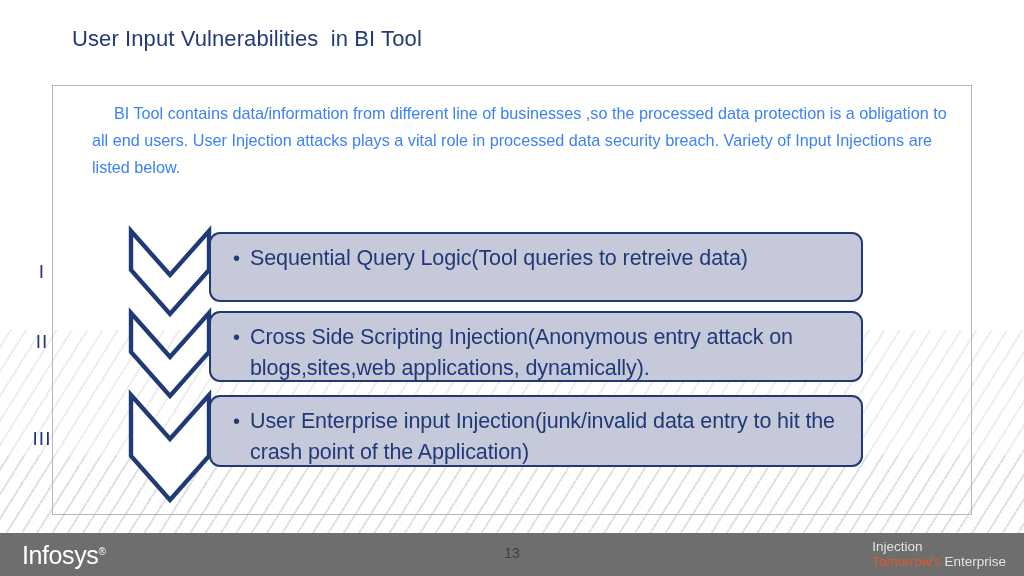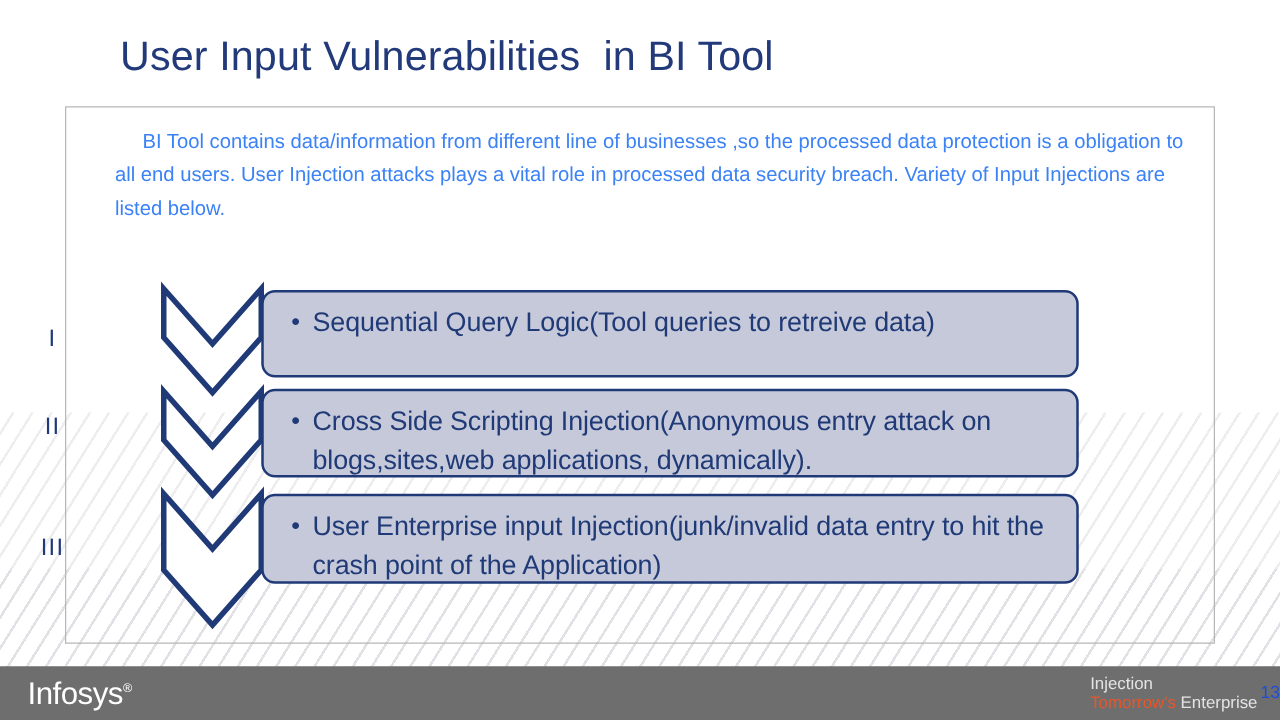--- a/index.html
+++ b/index.html
@@ -37,25 +37,24 @@
     top: 455px;
     height: 80px;
     opacity: .85;
   }
 
   
   .slide-title {
     position: absolute;
     left: 72px;
     top: 26px;
-    font-size: 33px;
+    font-size: 22px;
     color: #223a7a;
     letter-spacing: 0.1px;
     white-space: pre;
-    margin-left: 24px;
   }
 
   
   .content-frame {
     position: absolute;
     left: 52px;
     top: 85px;
     width: 920px;
     height: 430px;
     border: 1px solid #b7b7b7;
@@ -163,22 +162,22 @@
   }
   .footer-logo .reg {
     font-size: 10px;
     vertical-align: super;
   }
   .page-num {
     position: absolute;
     left: 0;
     top: 545px;
     width: 1024px;
-    text-align: right;
-    color: #1d4ed8;
+    text-align: center;
+    color: #404040;
     font-size: 14px;
   }
   .tagline {
     position: absolute;
     right: 18px;
     top: 539px;
     text-align: left;
     line-height: 15px;
     font-size: 13.5px;
   }

